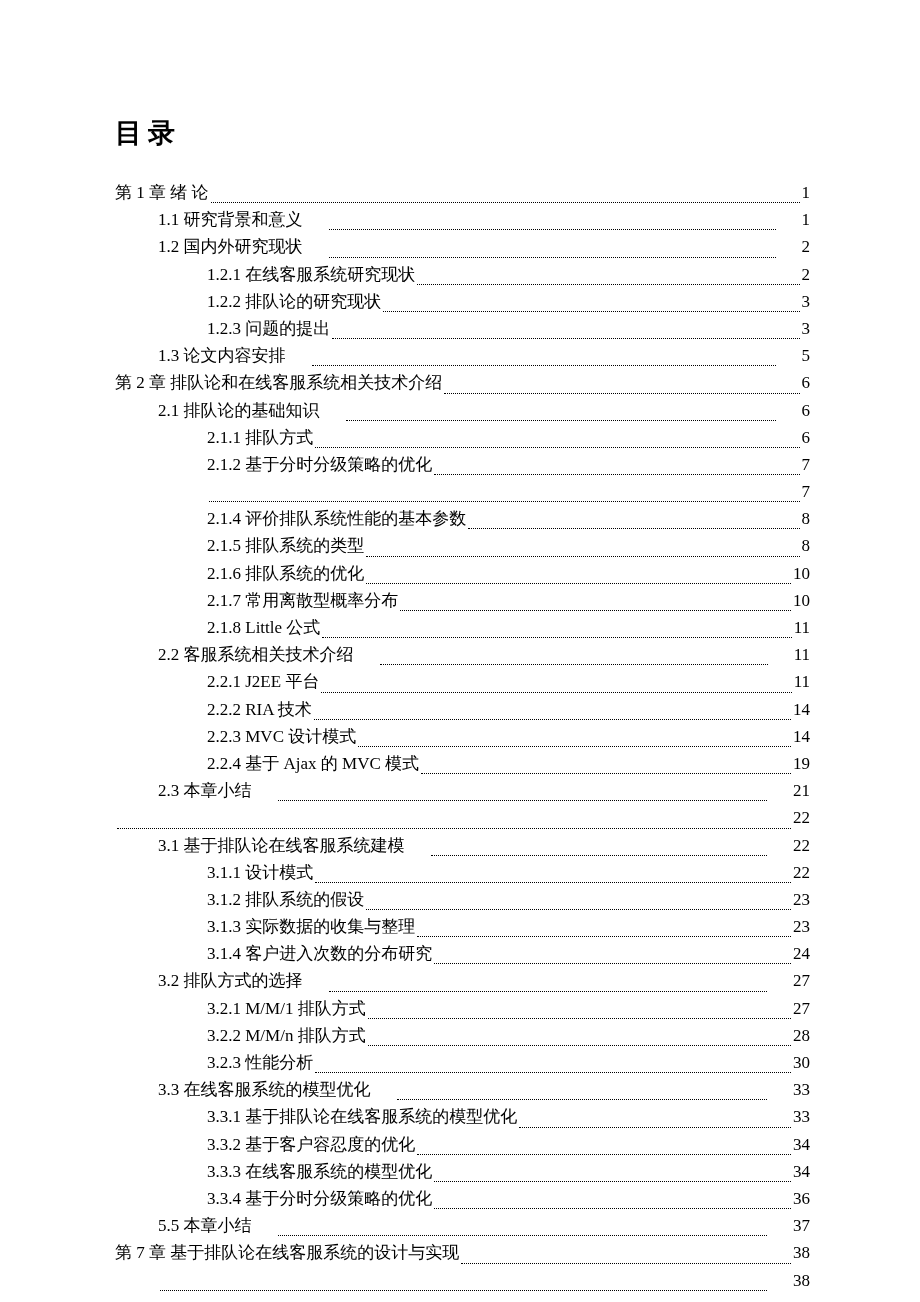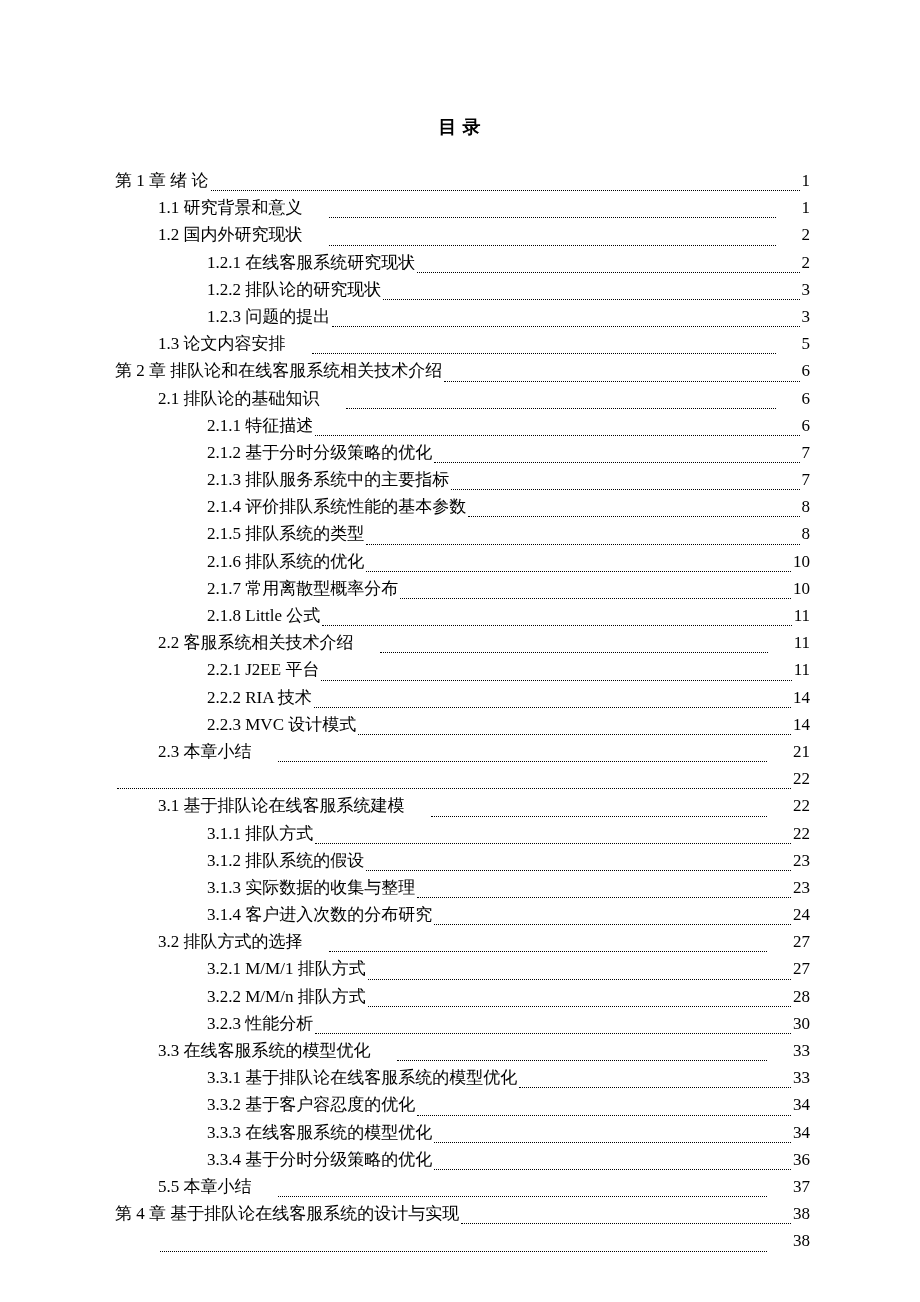--- a/index.html
+++ b/index.html
@@ -8,22 +8,22 @@
       padding: 0;
       font-family: "SimSun", "宋体", serif;
       width: 920px;
     }
     .page {
       padding: 115px 110px 60px 115px;
       box-sizing: border-box;
       width: 920px;
     }
     .title {
-      text-align: center;
-      font-size: 18px;
+      text-align: left;
+      font-size: 27px;
       font-weight: bold;
       letter-spacing: 6px;
       margin-bottom: 28px;
       font-family: Liberation Serif, serif;
     }
     .toc-row {
       display: flex;
       align-items: flex-end;
       white-space: nowrap;
       font-size: 17px;
@@ -95,31 +95,30 @@
         <span class="toc-label">第 2 章  排队论和在线客服系统相关技术介绍</span>
         <span class="toc-dots"></span>
         <span class="toc-page">6</span>
       </div>
       <div class="toc-row lvl-1">
         <span class="toc-label">2.1 排队论的基础知识</span>
         <span class="toc-dots"></span>
         <span class="toc-page">6</span>
       </div>
       <div class="toc-row lvl-2">
-        <span class="toc-label">2.1.1  特征描述</span>
+        <span class="toc-label">2.1.1  排队方式</span>
         <span class="toc-dots"></span>
         <span class="toc-page">6</span>
       </div>
       <div class="toc-row lvl-2">
         <span class="toc-label">2.1.2  基于分时分级策略的优化</span>
         <span class="toc-dots"></span>
         <span class="toc-page">7</span>
       </div>
       <div class="toc-row lvl-2">
-        <span class="toc-label">2.1.3  排队服务系统中的主要指标</span>
         <span class="toc-dots"></span>
         <span class="toc-page">7</span>
       </div>
       <div class="toc-row lvl-2">
         <span class="toc-label">2.1.4  评价排队系统性能的基本参数</span>
         <span class="toc-dots"></span>
         <span class="toc-page">8</span>
       </div>
       <div class="toc-row lvl-2">
         <span class="toc-label">2.1.5  排队系统的类型</span>
@@ -154,36 +153,41 @@
       <div class="toc-row lvl-2">
         <span class="toc-label">2.2.2 RIA 技术</span>
         <span class="toc-dots"></span>
         <span class="toc-page">14</span>
       </div>
       <div class="toc-row lvl-2">
         <span class="toc-label">2.2.3 MVC 设计模式</span>
         <span class="toc-dots"></span>
         <span class="toc-page">14</span>
       </div>
+      <div class="toc-row lvl-2">
+        <span class="toc-label">2.2.4 基于 Ajax 的 MVC 模式</span>
+        <span class="toc-dots"></span>
+        <span class="toc-page">19</span>
+      </div>
       <div class="toc-row lvl-1">
         <span class="toc-label">2.3  本章小结</span>
         <span class="toc-dots"></span>
         <span class="toc-page">21</span>
       </div>
       <div class="toc-row lvl-0">
         <span class="toc-dots"></span>
         <span class="toc-page">22</span>
       </div>
       <div class="toc-row lvl-1">
         <span class="toc-label">3.1  基于排队论在线客服系统建模</span>
         <span class="toc-dots"></span>
         <span class="toc-page">22</span>
       </div>
       <div class="toc-row lvl-2">
-        <span class="toc-label">3.1.1  排队方式</span>
+        <span class="toc-label">3.1.1  设计模式</span>
         <span class="toc-dots"></span>
         <span class="toc-page">22</span>
       </div>
       <div class="toc-row lvl-2">
         <span class="toc-label">3.1.2  排队系统的假设</span>
         <span class="toc-dots"></span>
         <span class="toc-page">23</span>
       </div>
       <div class="toc-row lvl-2">
         <span class="toc-label">3.1.3  实际数据的收集与整理</span>
@@ -239,21 +243,21 @@
         <span class="toc-label">3.3.4  基于分时分级策略的优化</span>
         <span class="toc-dots"></span>
         <span class="toc-page">36</span>
       </div>
       <div class="toc-row lvl-1">
         <span class="toc-label">5.5  本章小结</span>
         <span class="toc-dots"></span>
         <span class="toc-page">37</span>
       </div>
       <div class="toc-row lvl-0">
-        <span class="toc-label">第 4 章  基于排队论在线客服系统的设计与实现</span>
+        <span class="toc-label">第 7 章  基于排队论在线客服系统的设计与实现</span>
         <span class="toc-dots"></span>
         <span class="toc-page">38</span>
       </div>
       <div class="toc-row lvl-1">
         <span class="toc-dots"></span>
         <span class="toc-page">38</span>
       </div>
     </div>
 
 </div>

